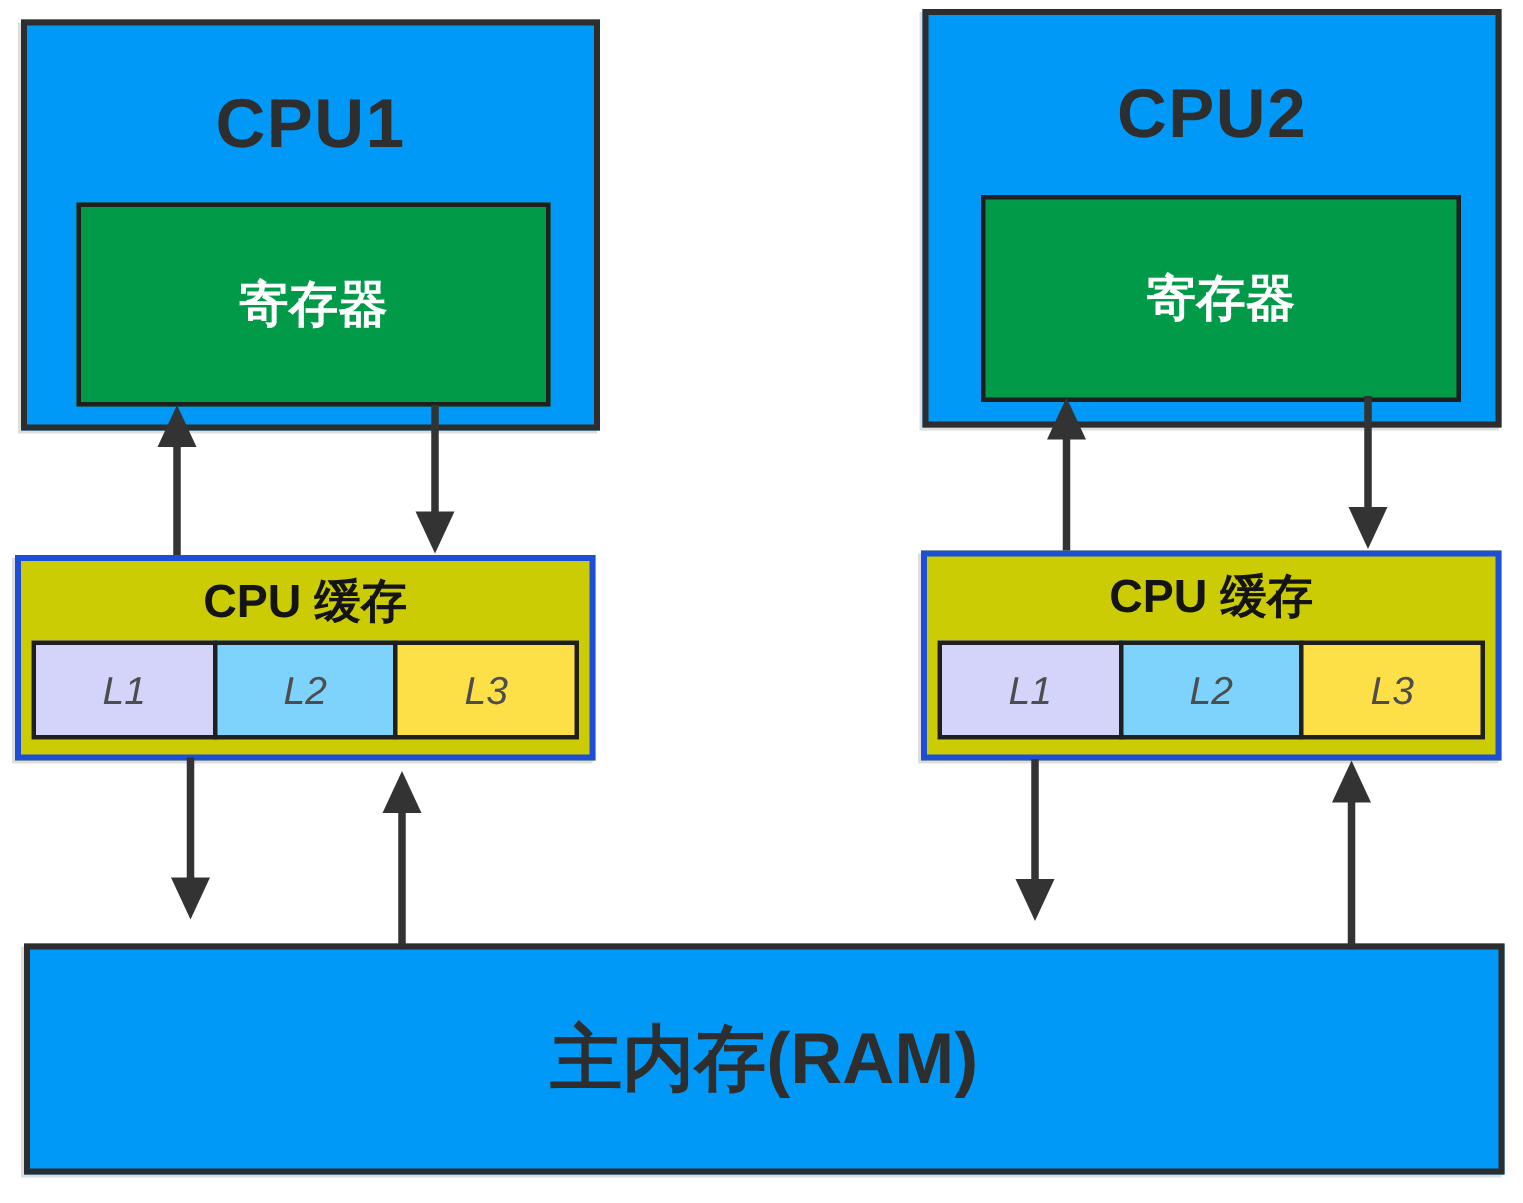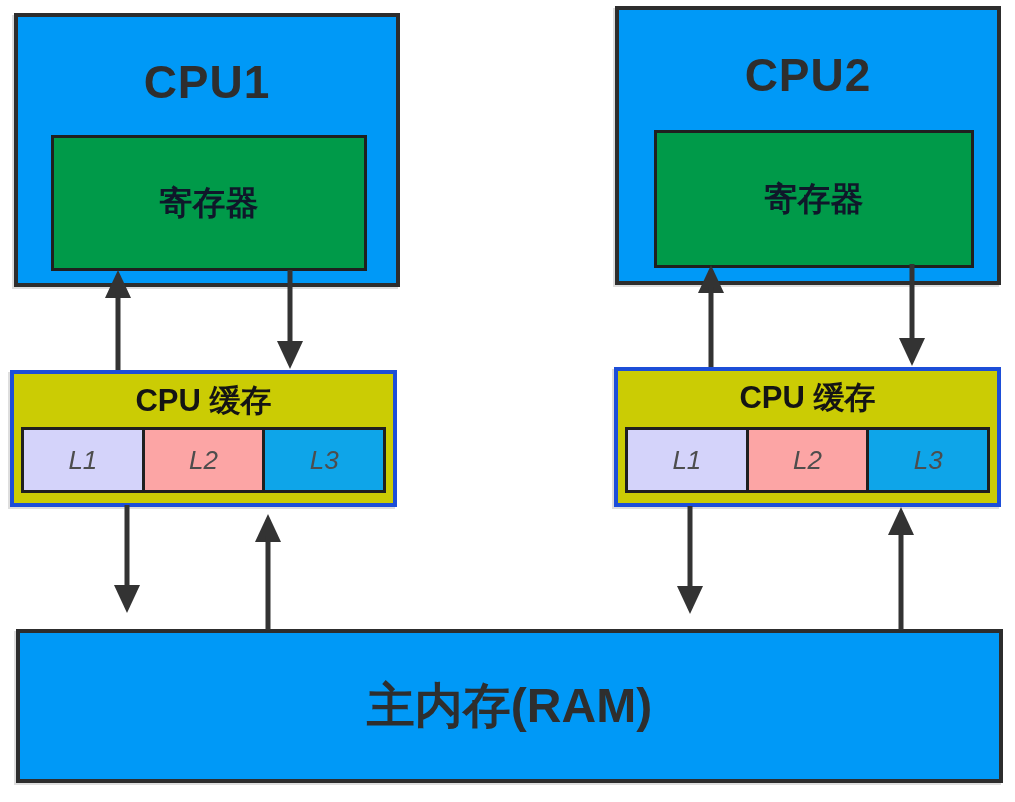--- a/index.html
+++ b/index.html
@@ -18,21 +18,21 @@
   .cpu-title {
     position:absolute; left:0; right:0; top:38px; text-align:center;
     font-size:46px; font-weight:700; color:#2e2e2e; letter-spacing:1px;
   }
 
   
   .register-box {
     background:#009a49; border:3px solid #1f1f1f;
     display:flex; align-items:center; justify-content:center;
   }
-  .register-label { font-size:33px; font-weight:700; color:#0f172a; }
+  .register-label { font-size:33px; font-weight:700; color:#ffffff; }
 
   
   .cache-box {
     background:#cbcc04; border:4px solid #1d4ed8;
     box-shadow:-2px 2px 0 rgba(160,160,160,0.35);
   }
   .cache-title {
     position:absolute; left:0; right:0; top:6px; text-align:center;
     font-size:31px; font-weight:700; color:#141414;
   }
@@ -41,22 +41,22 @@
     display:flex;
     font-style:italic;
   }
   .cache-cell {
     flex:1; border:3px solid #1f1f1f; box-sizing:border-box;
     display:flex; align-items:center; justify-content:center;
     font-size:26px; color:#4d4d4d;
   }
   .cache-cell + .cache-cell { margin-left:-3px; }
   .cell-l1 { background:#d4d3fa; }
-  .cell-l2 { background:#fca5a5; }
-  .cell-l3 { background:#0ea5e9; }
+  .cell-l2 { background:#7dd3fc; }
+  .cell-l3 { background:#fde047; }
 
   
   .ram-box {
     background:#0099f7; border:4px solid #2d2d2d;
     display:flex; align-items:center; justify-content:center;
     box-shadow:-2px 2px 0 rgba(160,160,160,0.35);
   }
   .ram-label { font-size:48px; font-weight:700; color:#2e2e2e; }
 
   

